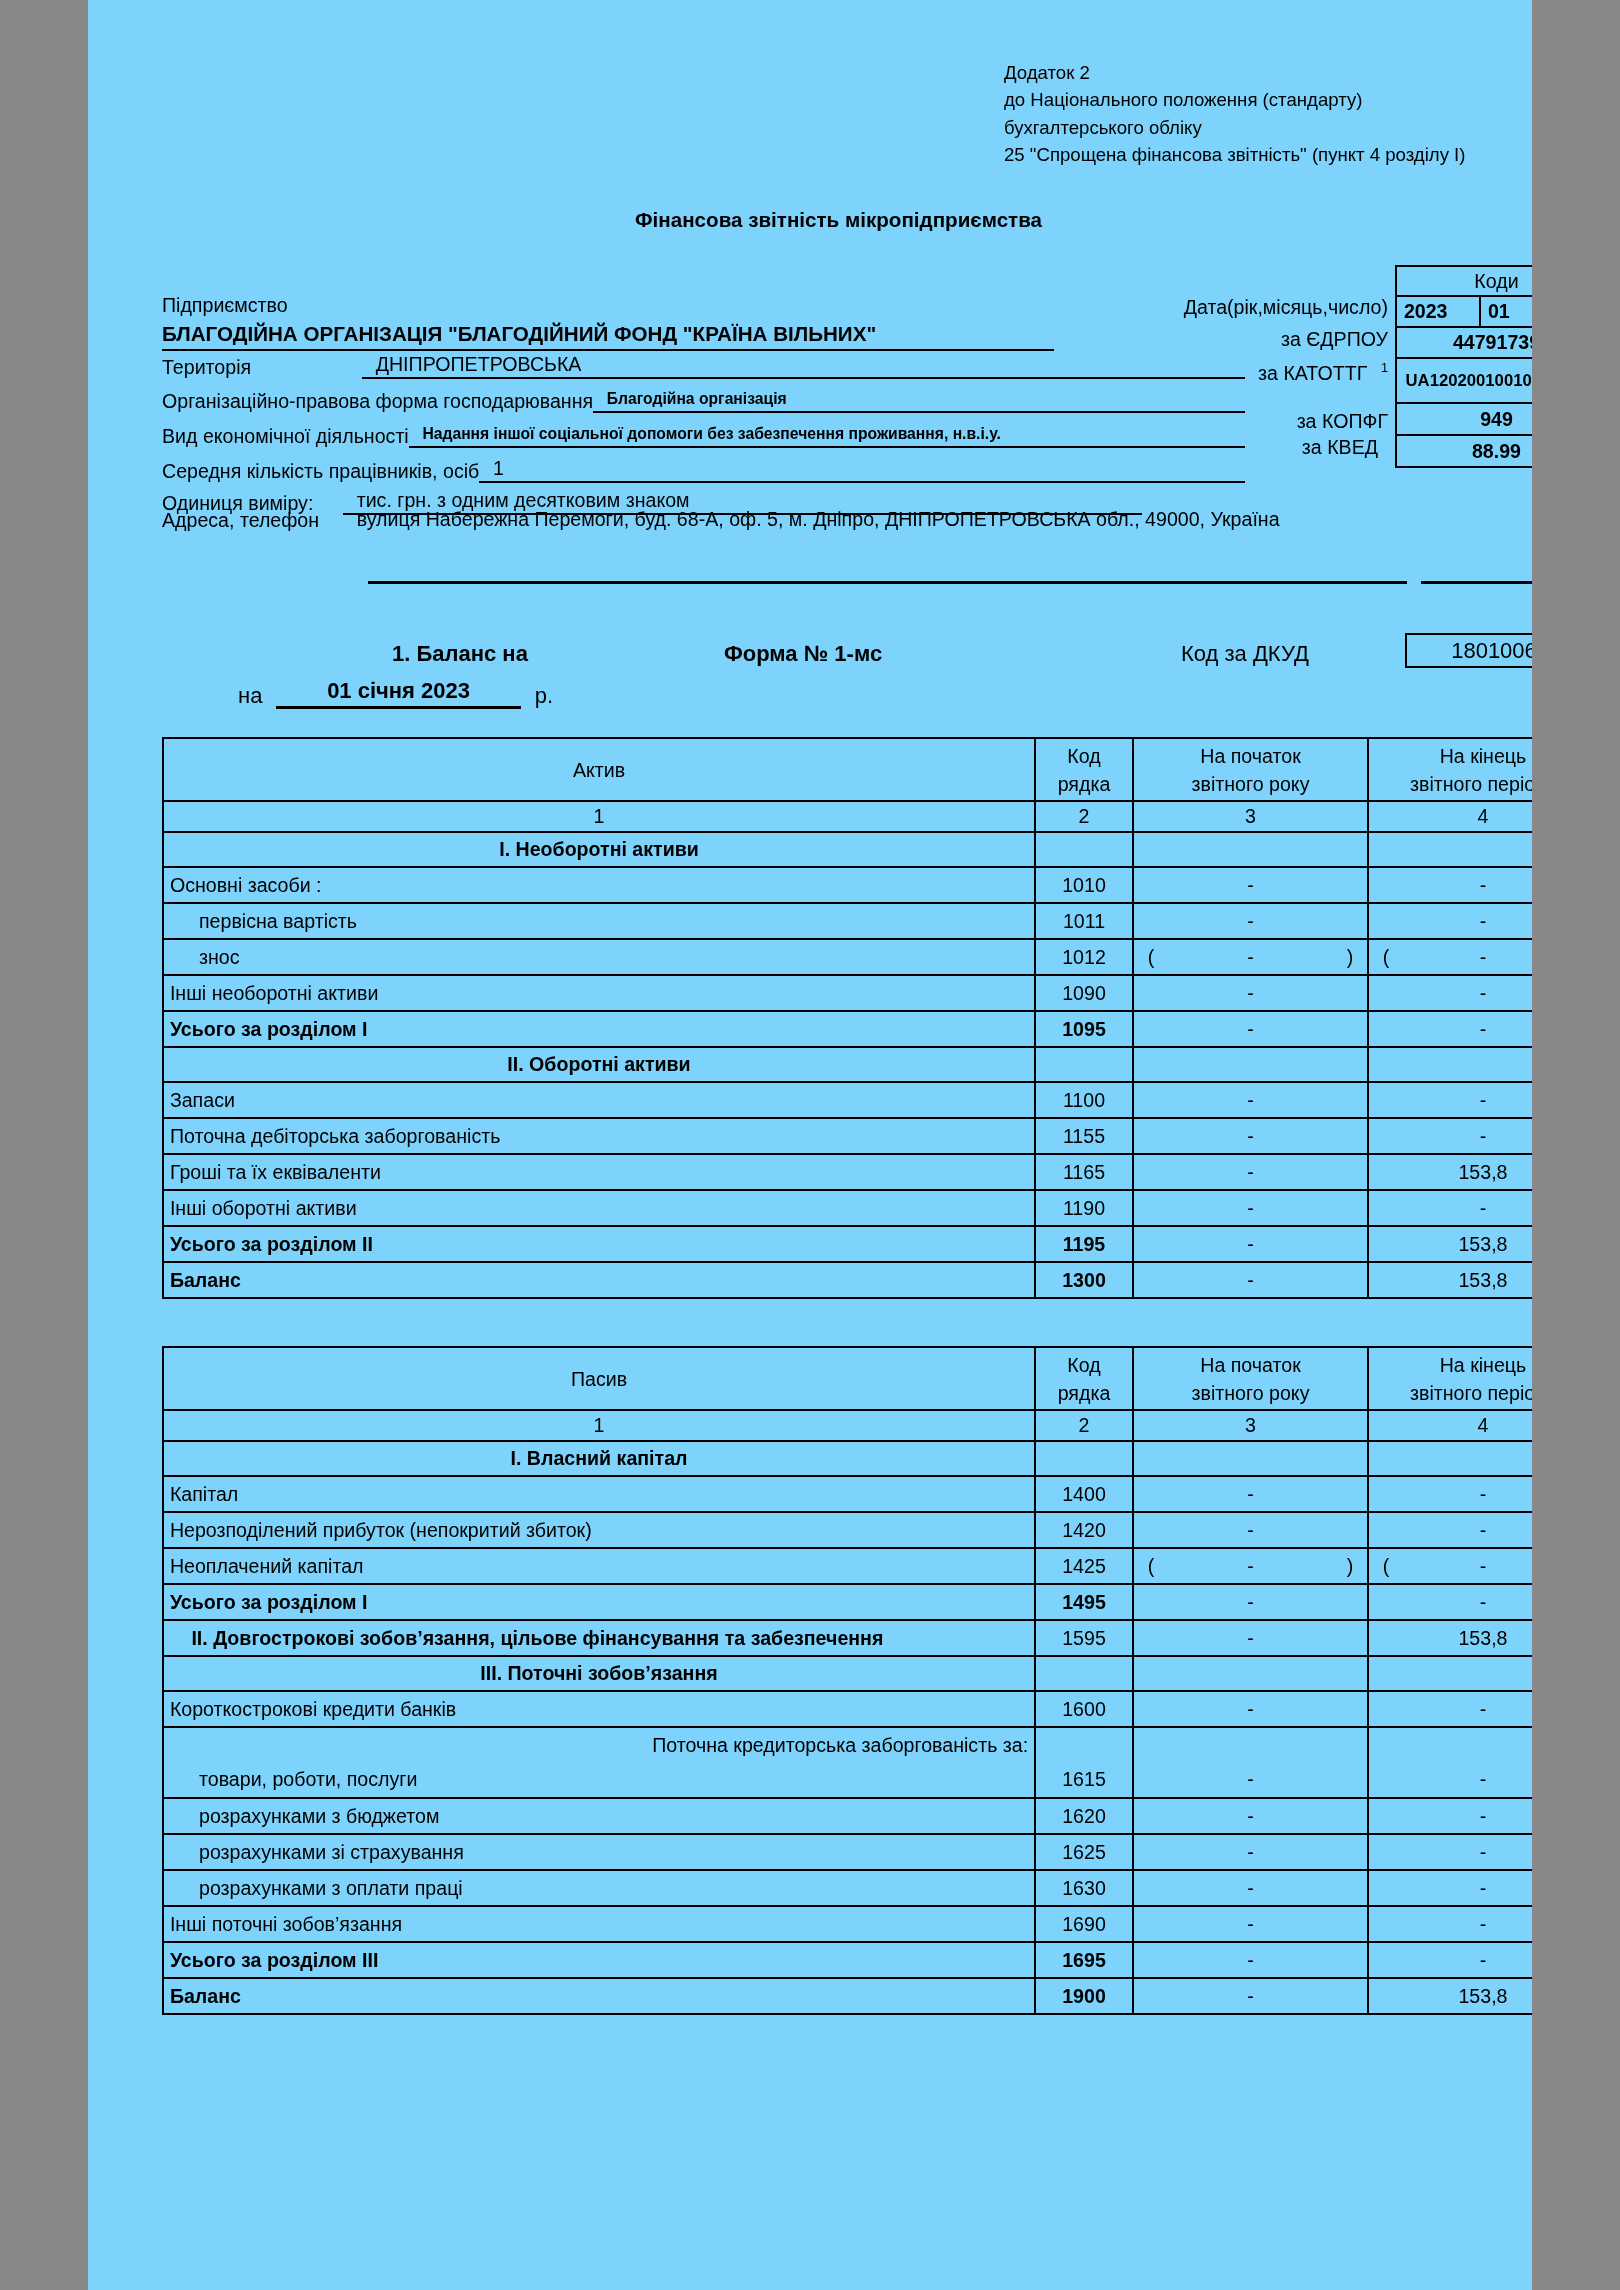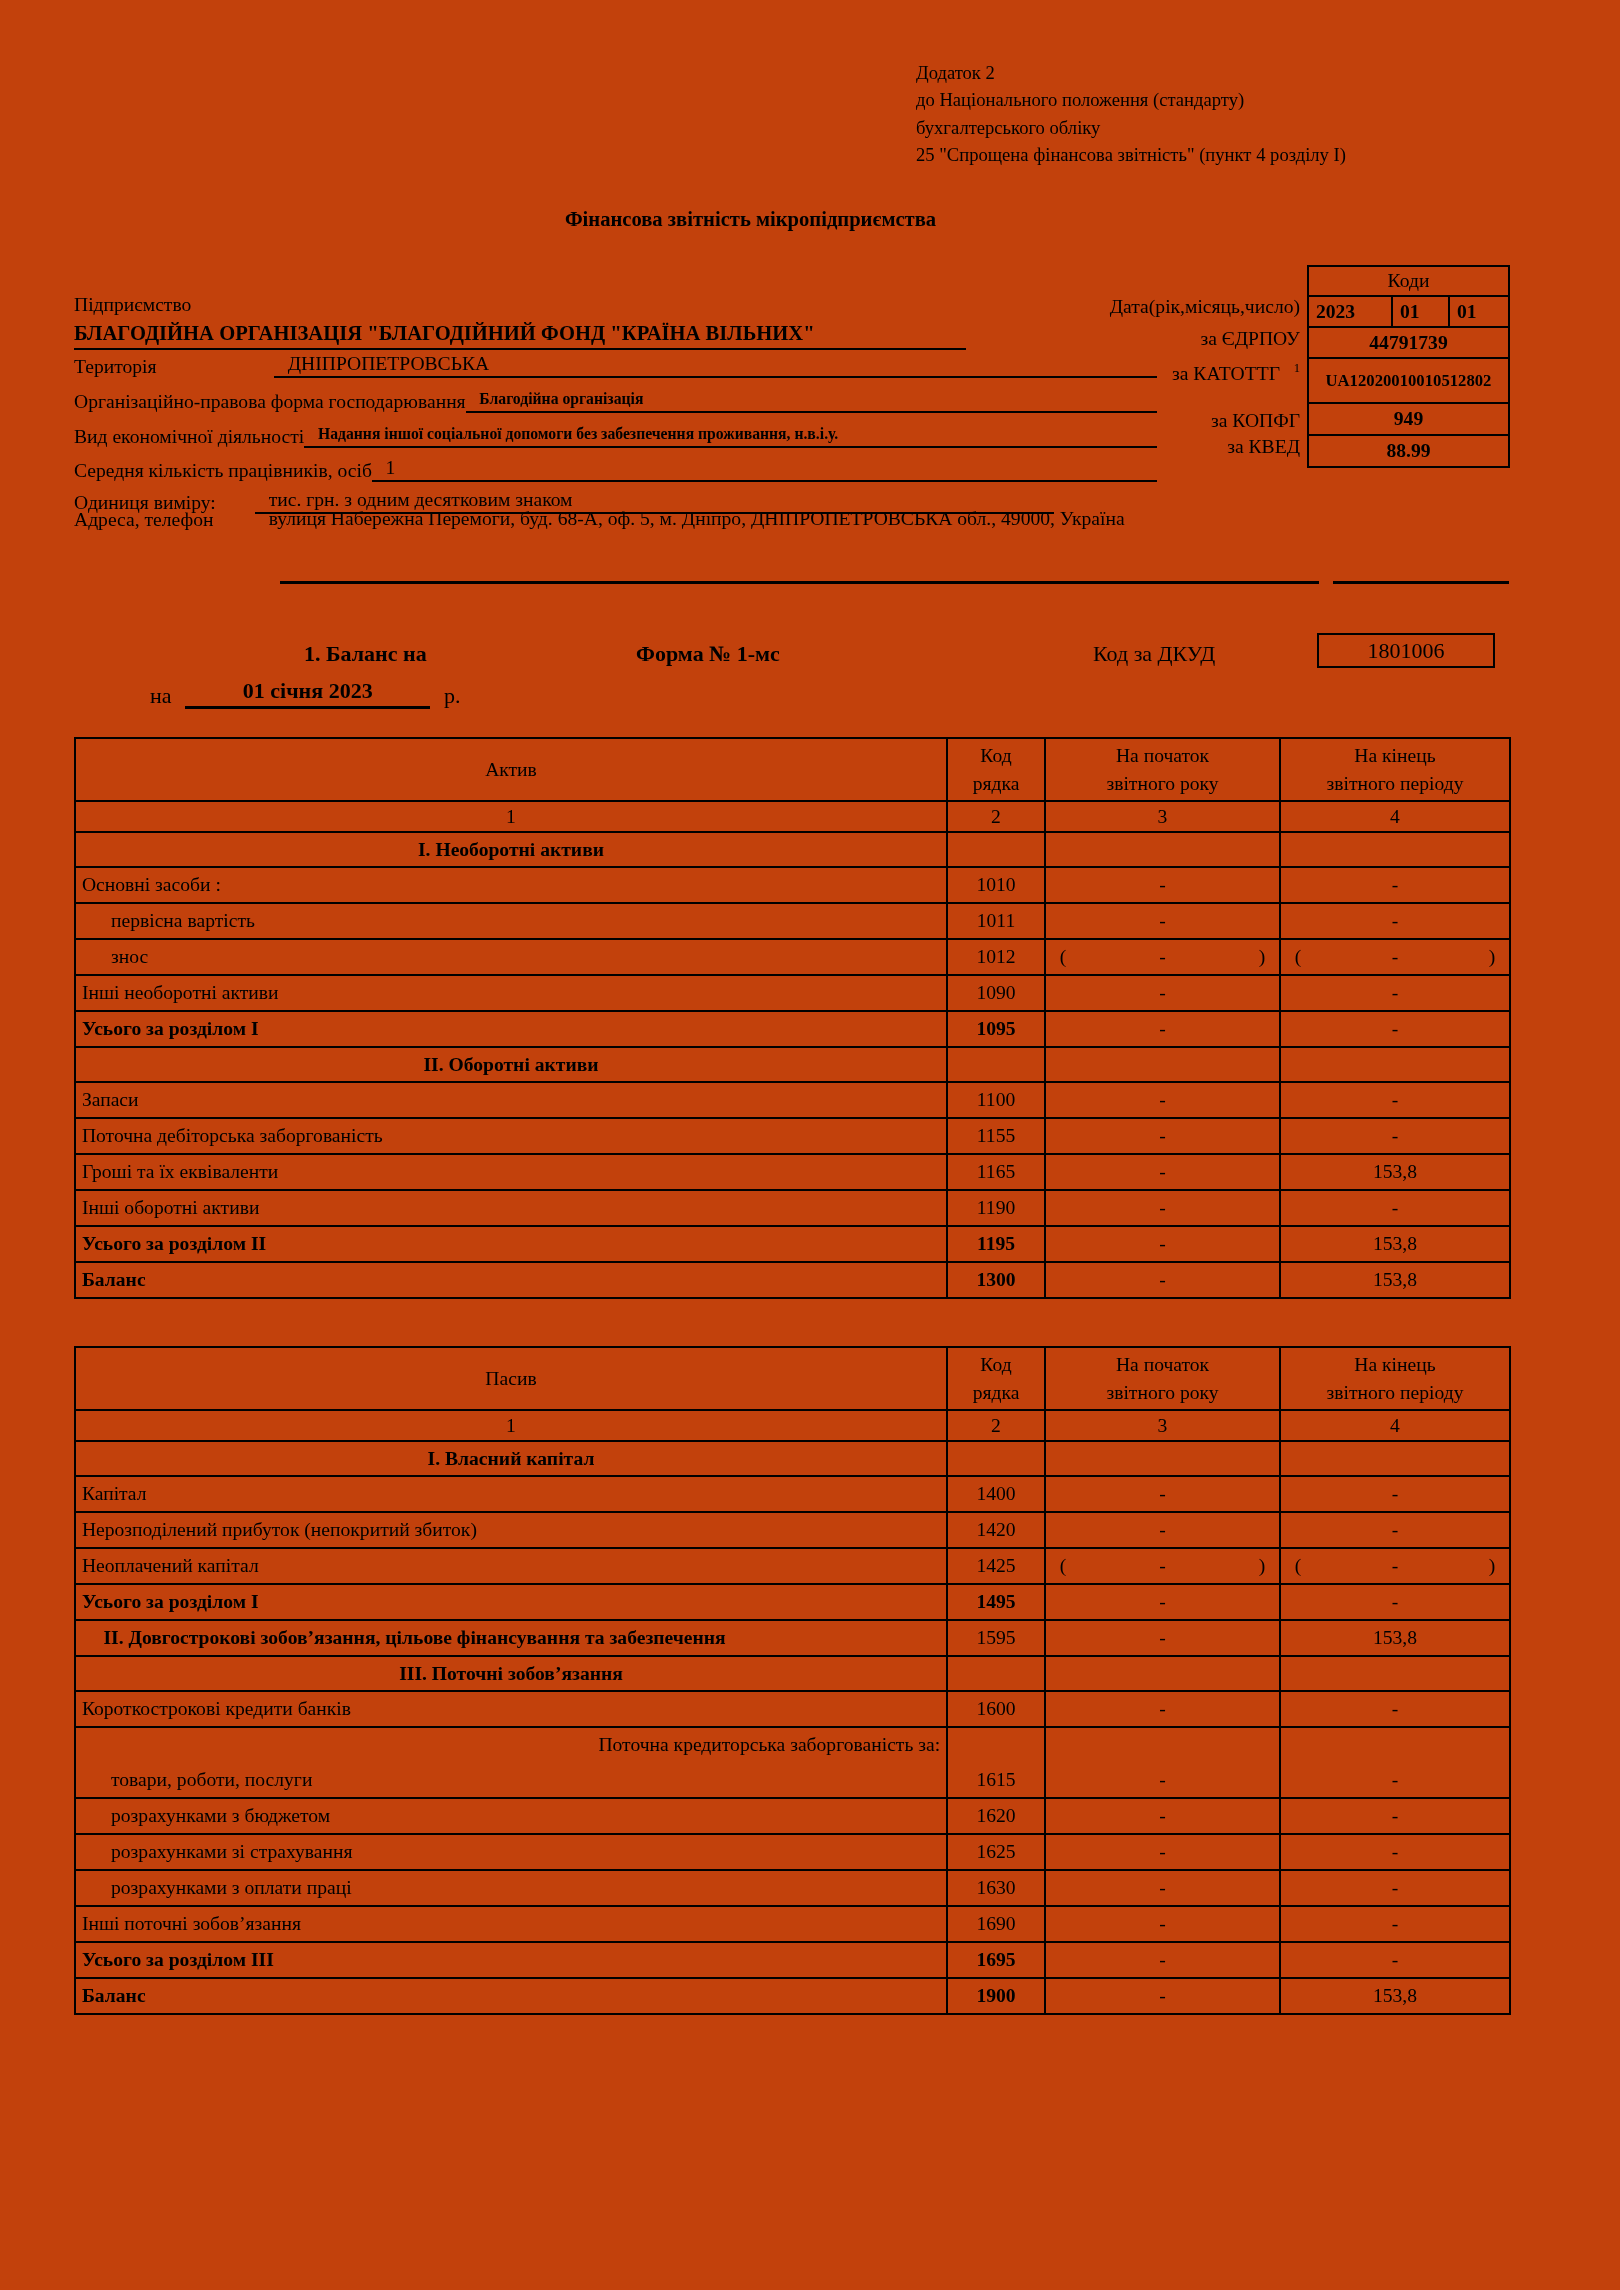--- a/index.html
+++ b/index.html
@@ -1,18 +1,18 @@
 <!DOCTYPE html>
 <html><head>
 <meta charset="utf-8">
 <style>
   html,body{margin:0;padding:0;background:#888;}
   .page{
-    position:relative;width:1620px;height:2291px;background:#c2410c;
-    font-family:Liberation Serif, serif;color:#000;
+    position:relative;width:1444px;height:2291px;background:#7dd3fc;
+    font-family:Liberation Sans, sans-serif;color:#000;
     margin:0 auto;overflow:hidden;
   }
   
   .annex{position:absolute;left:916px;top:59px;font-size:18.6px;line-height:27.4px;white-space:nowrap;}
   
   .form-title{position:absolute;left:74px;top:208px;width:1353px;text-align:center;font-weight:bold;font-size:20.6px;}
   
   .hdr{position:absolute;left:74px;top:265px;width:1436px;height:343px;font-size:19.6px;}
   .hrow{position:absolute;left:0;display:flex;align-items:flex-end;white-space:nowrap;}
   .hlabel{flex:none;}
@@ -113,21 +113,21 @@
     </div>
     <div class="uline" style="left:206px;top:316px;width:1039px;"></div>
     <div class="uline" style="left:1259px;top:316px;width:176px;"></div>
 
     <div class="za" style="right:210px;top:31px;">Дата(рік,місяць,число)</div>
     <div class="za" style="right:210px;top:63px;">за ЄДРПОУ</div>
     <div class="za" style="right:210px;top:96px;">
       <span>за КАТОТТГ</span><sup>1</sup>
     </div>
     <div class="za" style="right:210px;top:137px;margin-top:8px;">за КОПФГ</div>
-    <div class="za" style="right:210px;top:171px;">за КВЕД</div>
+    <div class="za" style="right:220px;top:171px;">за КВЕД</div>
 
     <div class="codes">
       <div class="c-row c-title">Коди</div>
       <div class="c-row c-date">
         <span class="dc y">2023</span>
         <span class="dc m">01</span>
         <span class="dc d">01</span>
       </div>
       <div class="c-row c-plain">44791739</div>
       <div class="c-row c-kat">UA12020010010512802</div>

